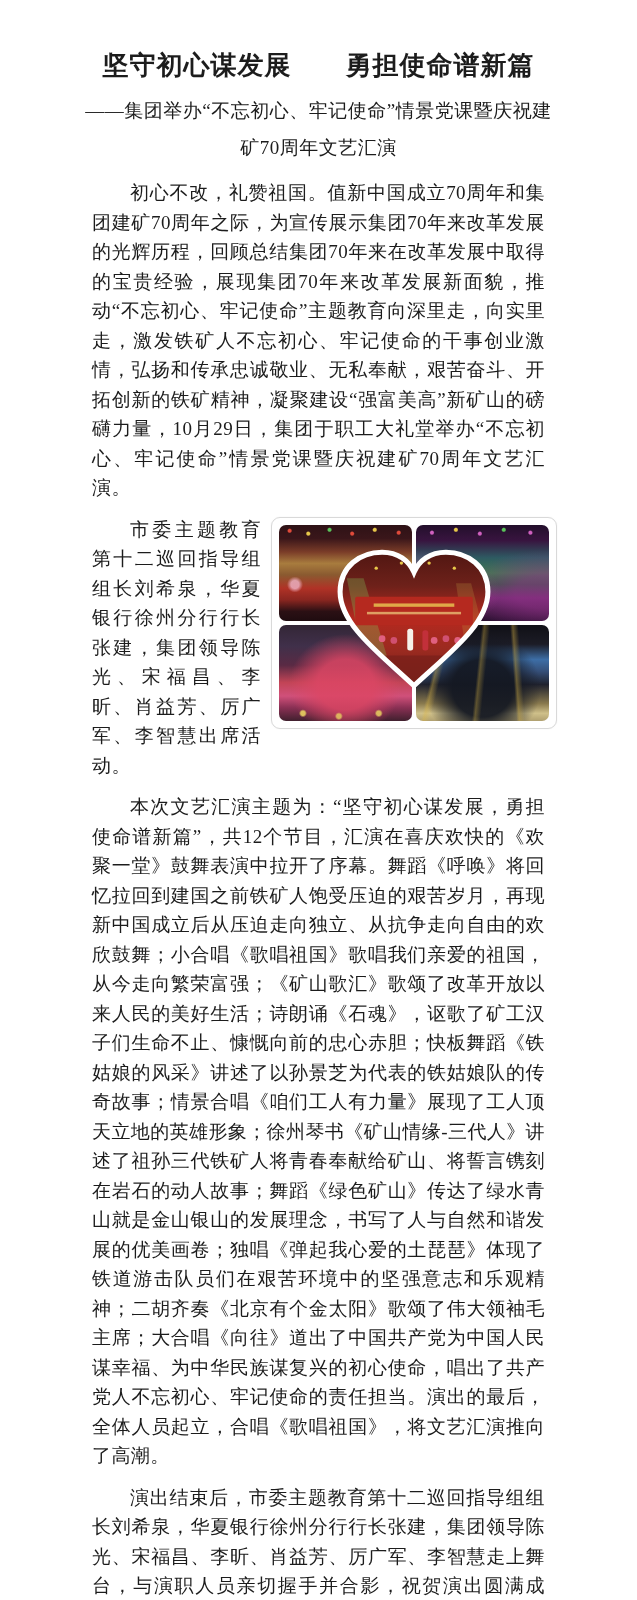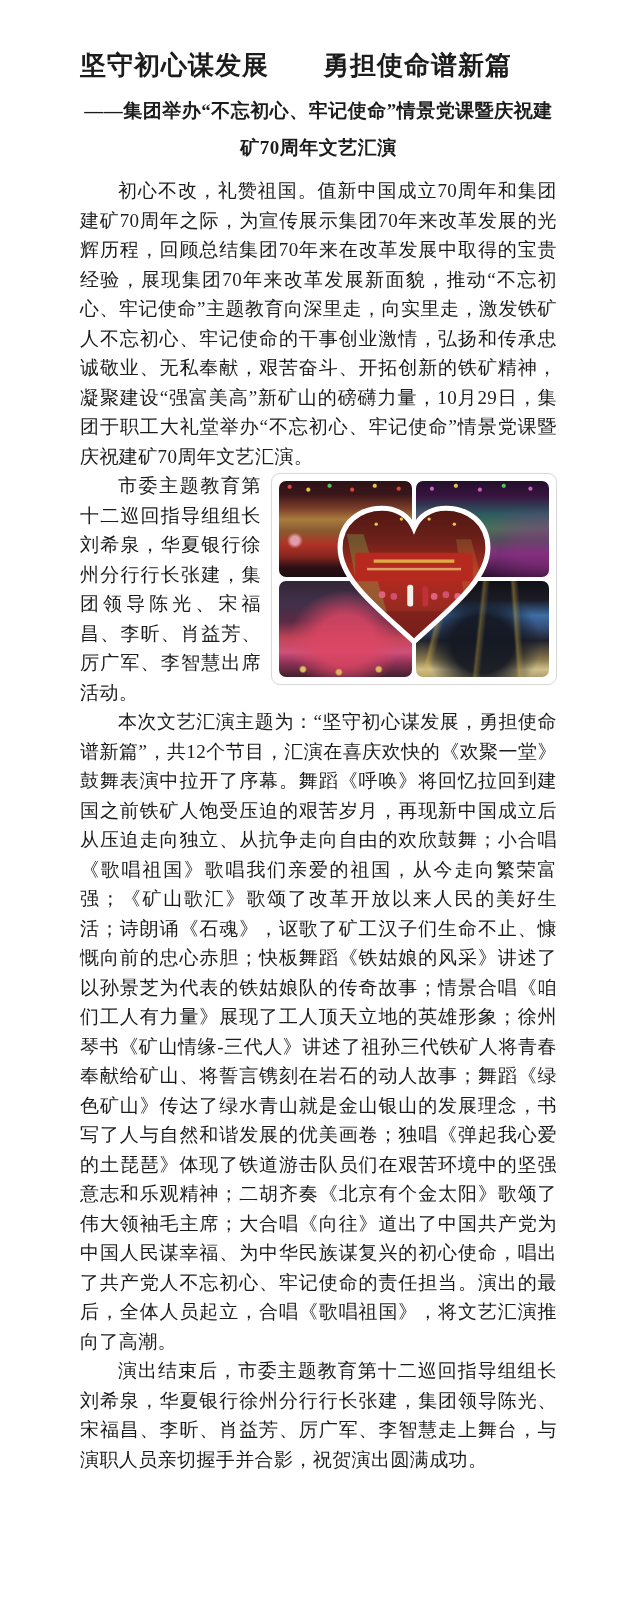--- a/index.html
+++ b/index.html
@@ -15,33 +15,34 @@
   }
   .page {
     box-sizing: border-box;
     width: 637px;
     padding: 48px 80px 60px 80px;
   }
   .article-title {
     font-size: 26px;
     line-height: 36px;
     font-weight: bold;
+    text-align: center;
     letter-spacing: 1px;
     margin: 0 0 8px 0;
   }
   .article-subtitle {
     font-size: 19px;
     line-height: 37px;
-    font-weight: bold;
+    font-weight: normal;
     text-align: center;
     margin: 0 0 10px 0;
     letter-spacing: 0.5px;
   }
   .article-body p {
-    margin: 0;
+    margin: 12px;
     font-size: 19px;
     line-height: 29.5px;
     text-indent: 2em;
     text-align: justify;
     letter-spacing: 0.4px;
   }
   
   .collage-frame {
     float: right;
     box-sizing: border-box;

